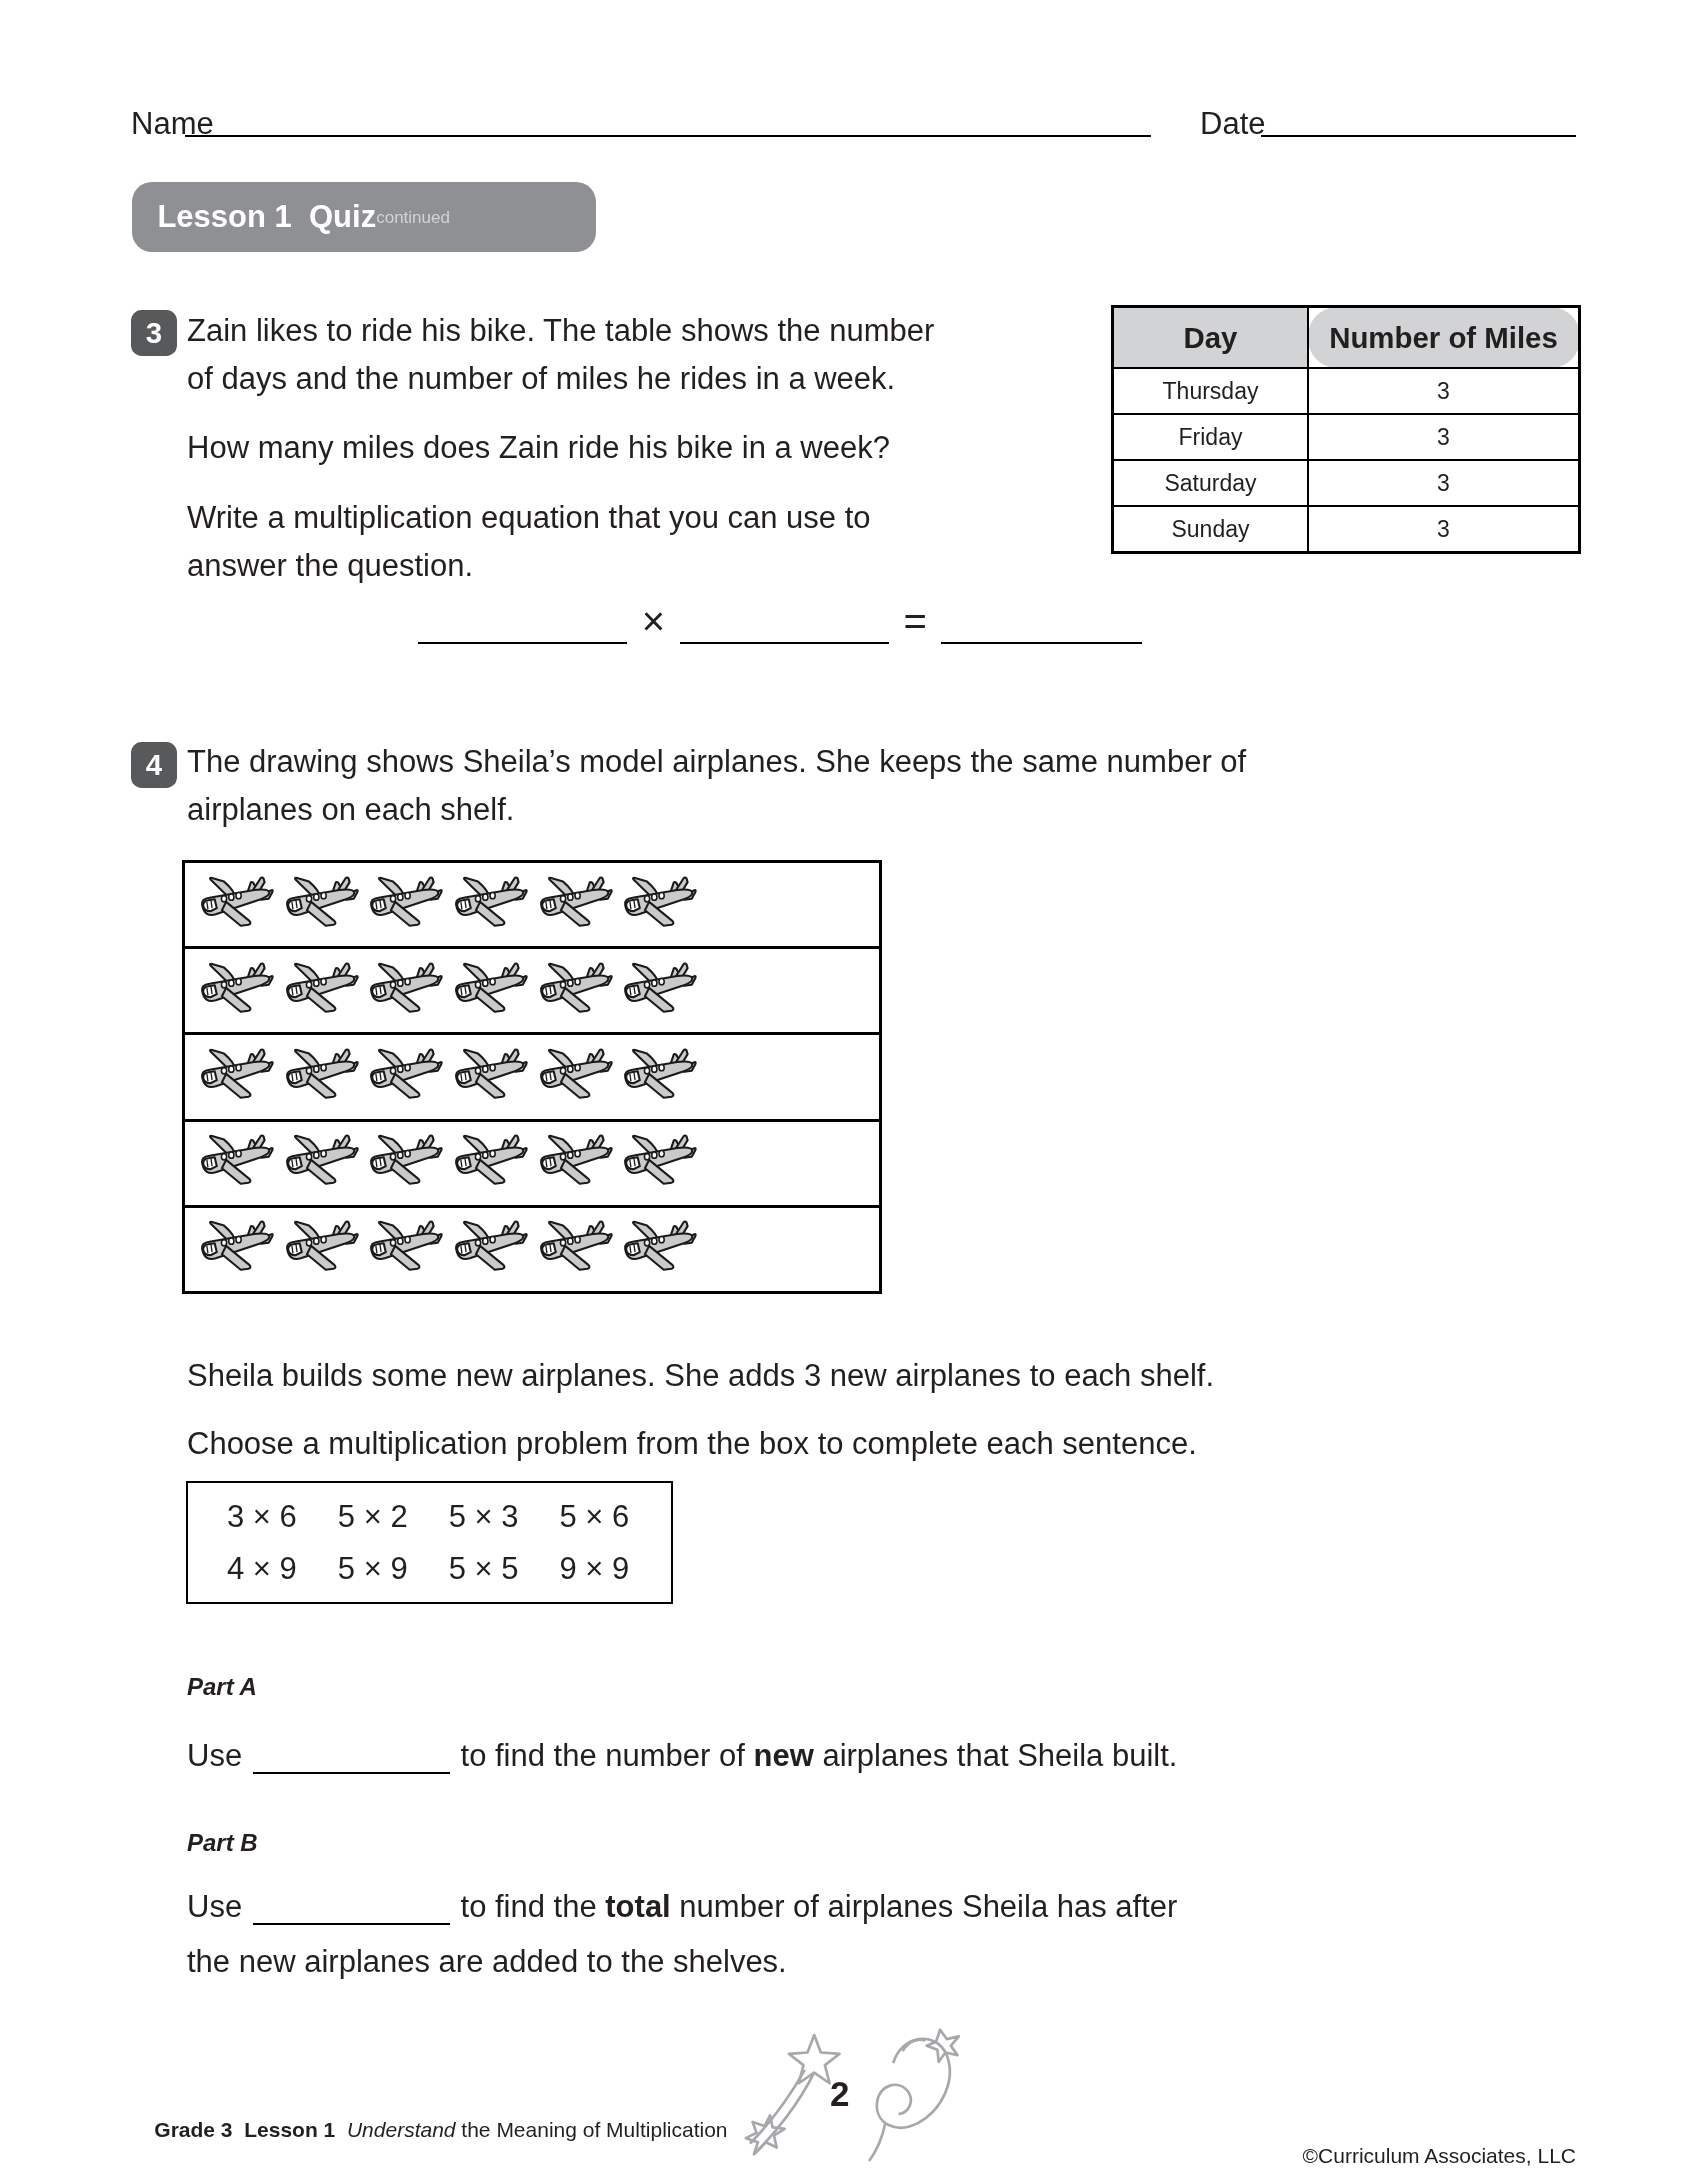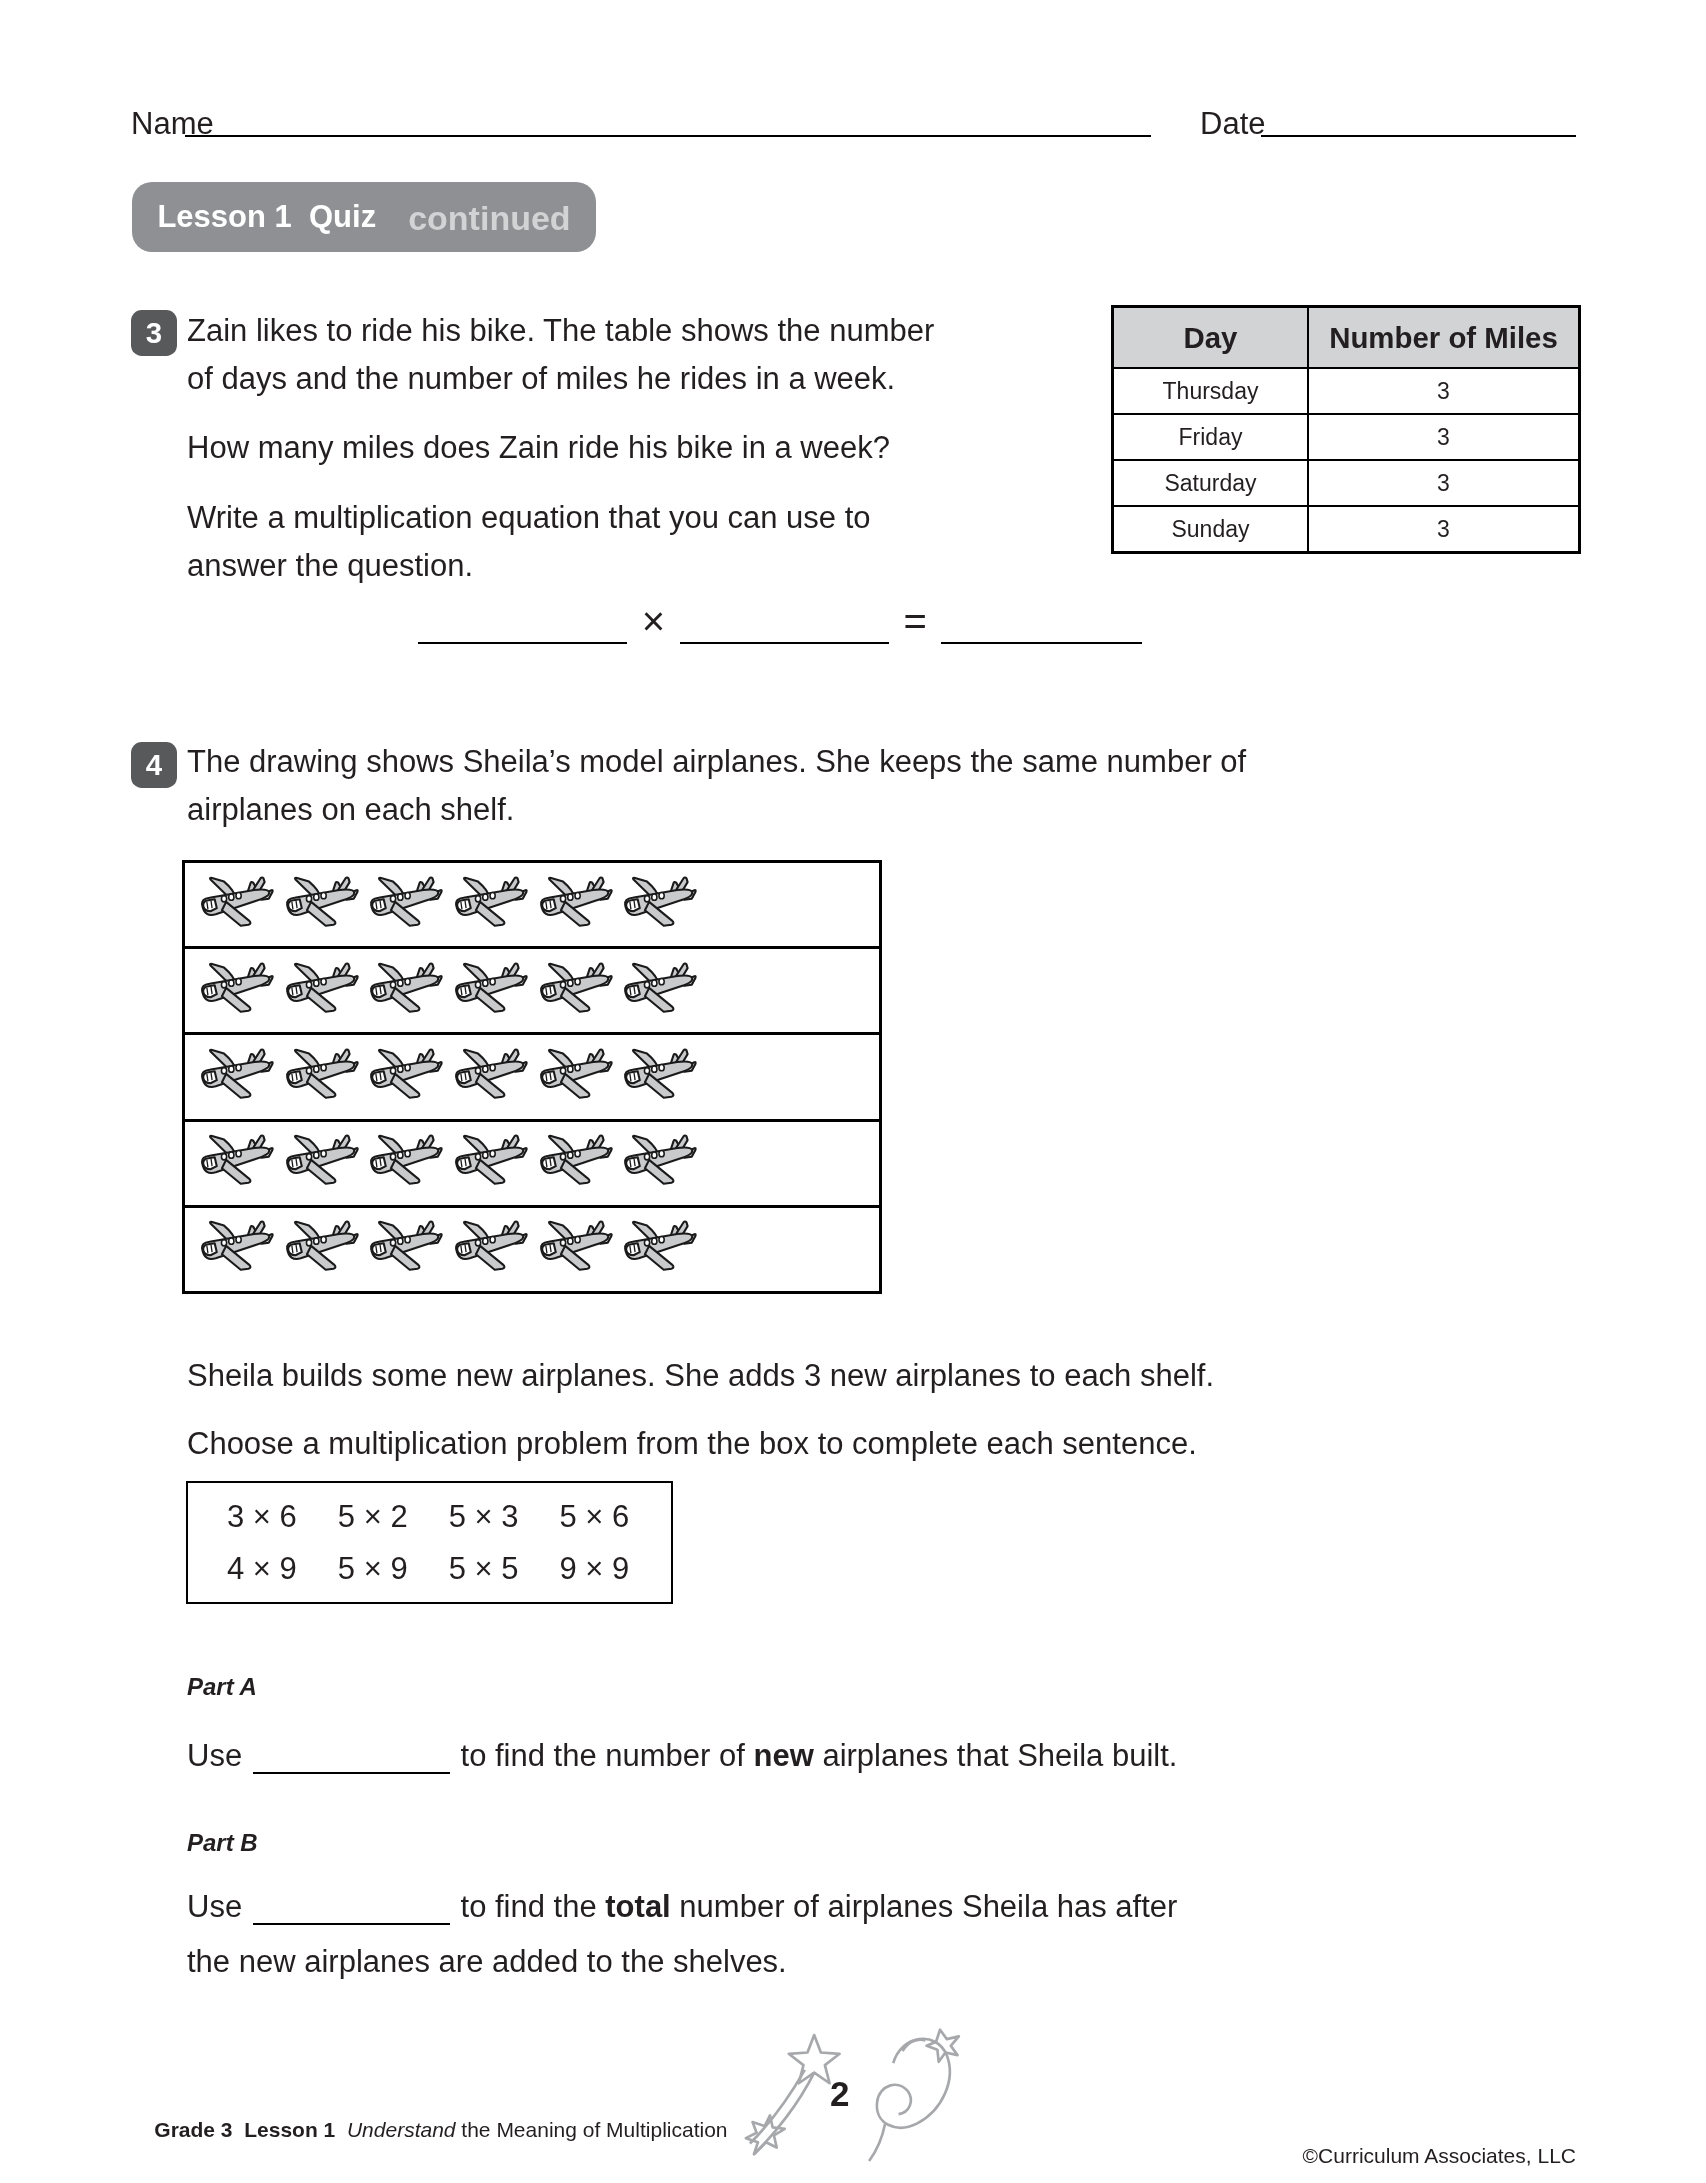--- a/index.html
+++ b/index.html
@@ -5,31 +5,31 @@
   html,body{margin:0;padding:0;background:#ffffff;}
   #page{position:relative;width:1707px;height:2183px;background:#fff;
         font-family:"Liberation Sans",sans-serif;color:#231f20;overflow:hidden;}
   .abs{position:absolute;}
   .t{font-size:31px;line-height:48px;white-space:nowrap;}
   .wline{border-bottom:2px solid #000;}
   
   .lesson-badge{left:132px;top:182px;width:464px;height:70px;background:#8e9093;
     border-radius:20px;display:flex;align-items:center;padding-left:25.4px;box-sizing:border-box;}
   .lesson-title{font-size:31px;font-weight:bold;color:#fff;white-space:pre;}
-  .lesson-cont{font-size:34px;font-weight:bold;color:#d2d3d5;margin-left:32px;margin-top:2.7px;}
+  .lesson-cont{font-size:17px;font-weight:normal;color:#d2d3d5;margin-left:0;margin-top:2.7px;}
   
   .qbadge{width:46px;height:46px;background:#58595b;border-radius:10.7px;color:#fff;
     font-weight:bold;font-size:29.4px;display:flex;align-items:center;justify-content:center;}
   
   #miles-table{position:absolute;left:1111px;top:305px;border-collapse:collapse;border:3.3px solid #000;}
   #miles-table th,#miles-table td{border:2px solid #000;text-align:center;vertical-align:middle;padding:0;}
   #miles-table th{background:#d1d3d4;font-weight:bold;font-size:29.4px;height:59px;}
   #miles-table td{font-size:23px;height:44px;}
   #miles-table th:first-child{width:193px;}
-  #miles-table th:last-child{width:269px;}
+  #miles-table th:last-child{width:269px;border-radius:29px;}
   
   .equation{left:418px;top:601px;display:flex;align-items:flex-end;}
   .eqblank{width:209px;height:39px;border-bottom:2.7px solid #000;}
   .eqsym{font-size:40px;line-height:1;margin:0 14.7px 2.7px 14.7px;}
   
   .draw-box{left:182px;top:860px;width:700px;height:434px;border:3.3px solid #000;
     box-sizing:border-box;display:flex;flex-direction:column;}
   .shelf{flex:1;display:flex;align-items:center;padding-left:12px;gap:6.7px;}
   .shelf + .shelf{border-top:3.3px solid #000;}
   .shelf svg{width:78px;height:62px;flex:0 0 auto;}

